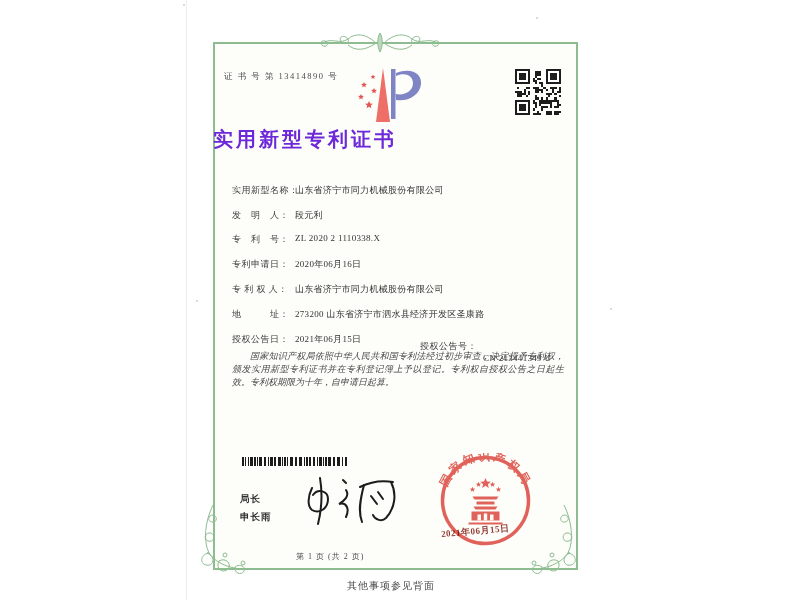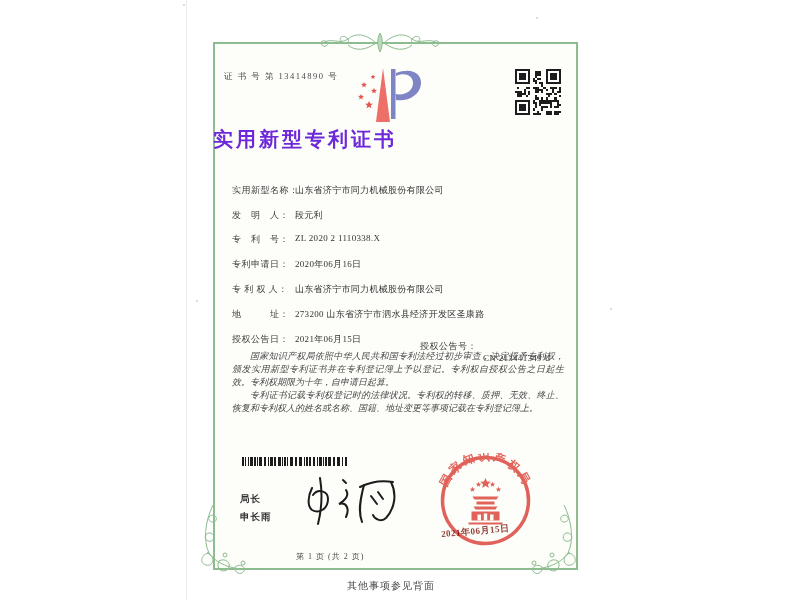--- a/index.html
+++ b/index.html
@@ -274,21 +274,20 @@
     <div class="row" style="top:333px">
       <span class="lbl">授权公告日：</span>
       <span class="val">2021年06月15日</span>
       <span class="lbl2">授权公告号：</span>
       <span class="val2">CN 213441349 U</span>
     </div>
   </div>
 
   <div class="paras">
     <p>国家知识产权局依照中华人民共和国专利法经过初步审查，决定授予专利权，颁发实用新型专利证书并在专利登记簿上予以登记。专利权自授权公告之日起生效。专利权期限为十年，自申请日起算。</p>
-    <p>专利证书记载专利权登记时的法律状况。专利权的转移、质押、无效、终止、恢复和专利权人的姓名或名称、国籍、地址变更等事项记载在专利登记簿上。</p>
   </div>
 
   <svg id="barcode" class="barcode" width="106" height="9" shape-rendering="crispEdges">
       <rect x="0" y="0" width="2" height="9" fill="#1d1d1d"></rect>
       <rect x="3" y="0" width="1" height="9" fill="#1d1d1d"></rect>
       <rect x="6" y="0" width="1" height="9" fill="#1d1d1d"></rect>
       <rect x="8" y="0" width="3" height="9" fill="#1d1d1d"></rect>
       <rect x="12" y="0" width="2" height="9" fill="#1d1d1d"></rect>
       <rect x="15" y="0" width="1" height="9" fill="#1d1d1d"></rect>
       <rect x="17" y="0" width="3" height="9" fill="#1d1d1d"></rect>

